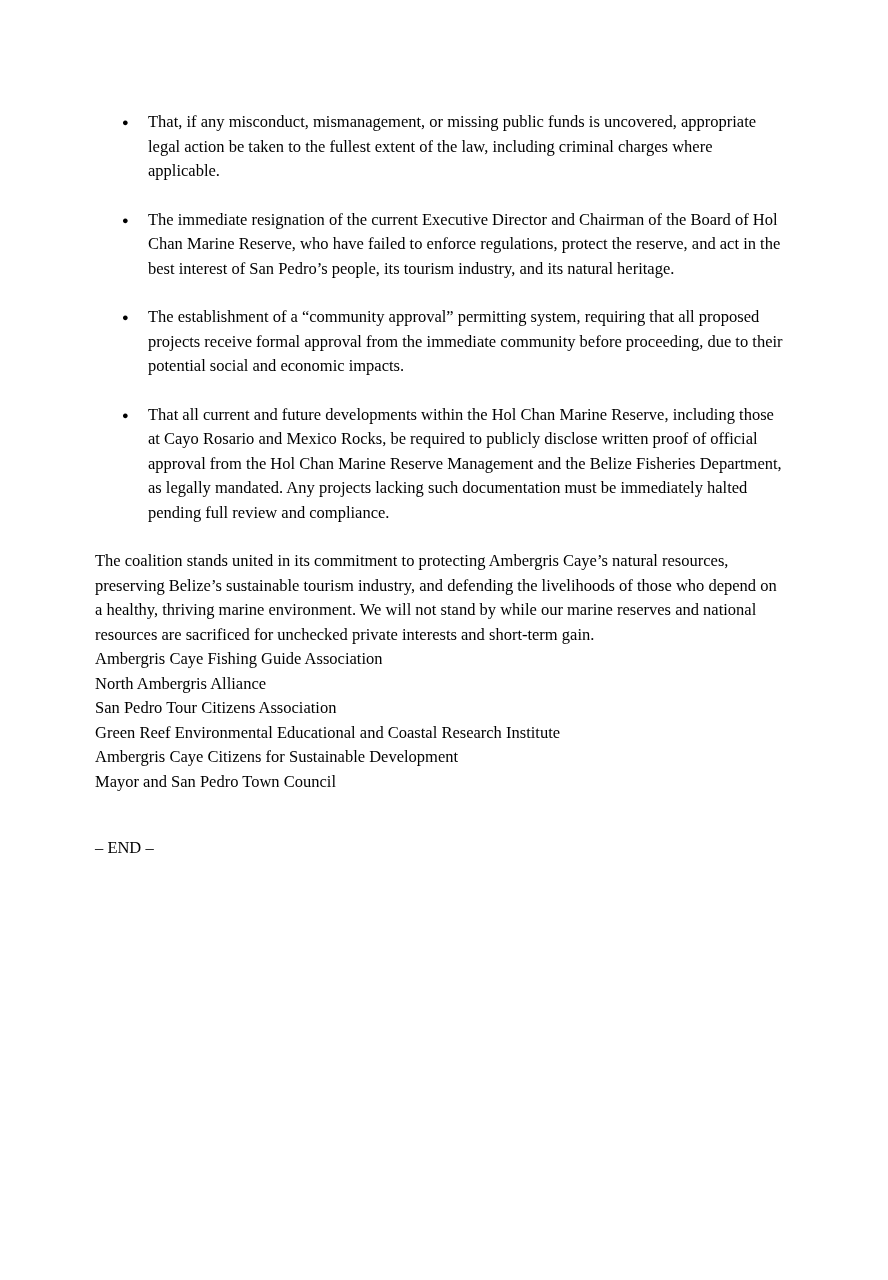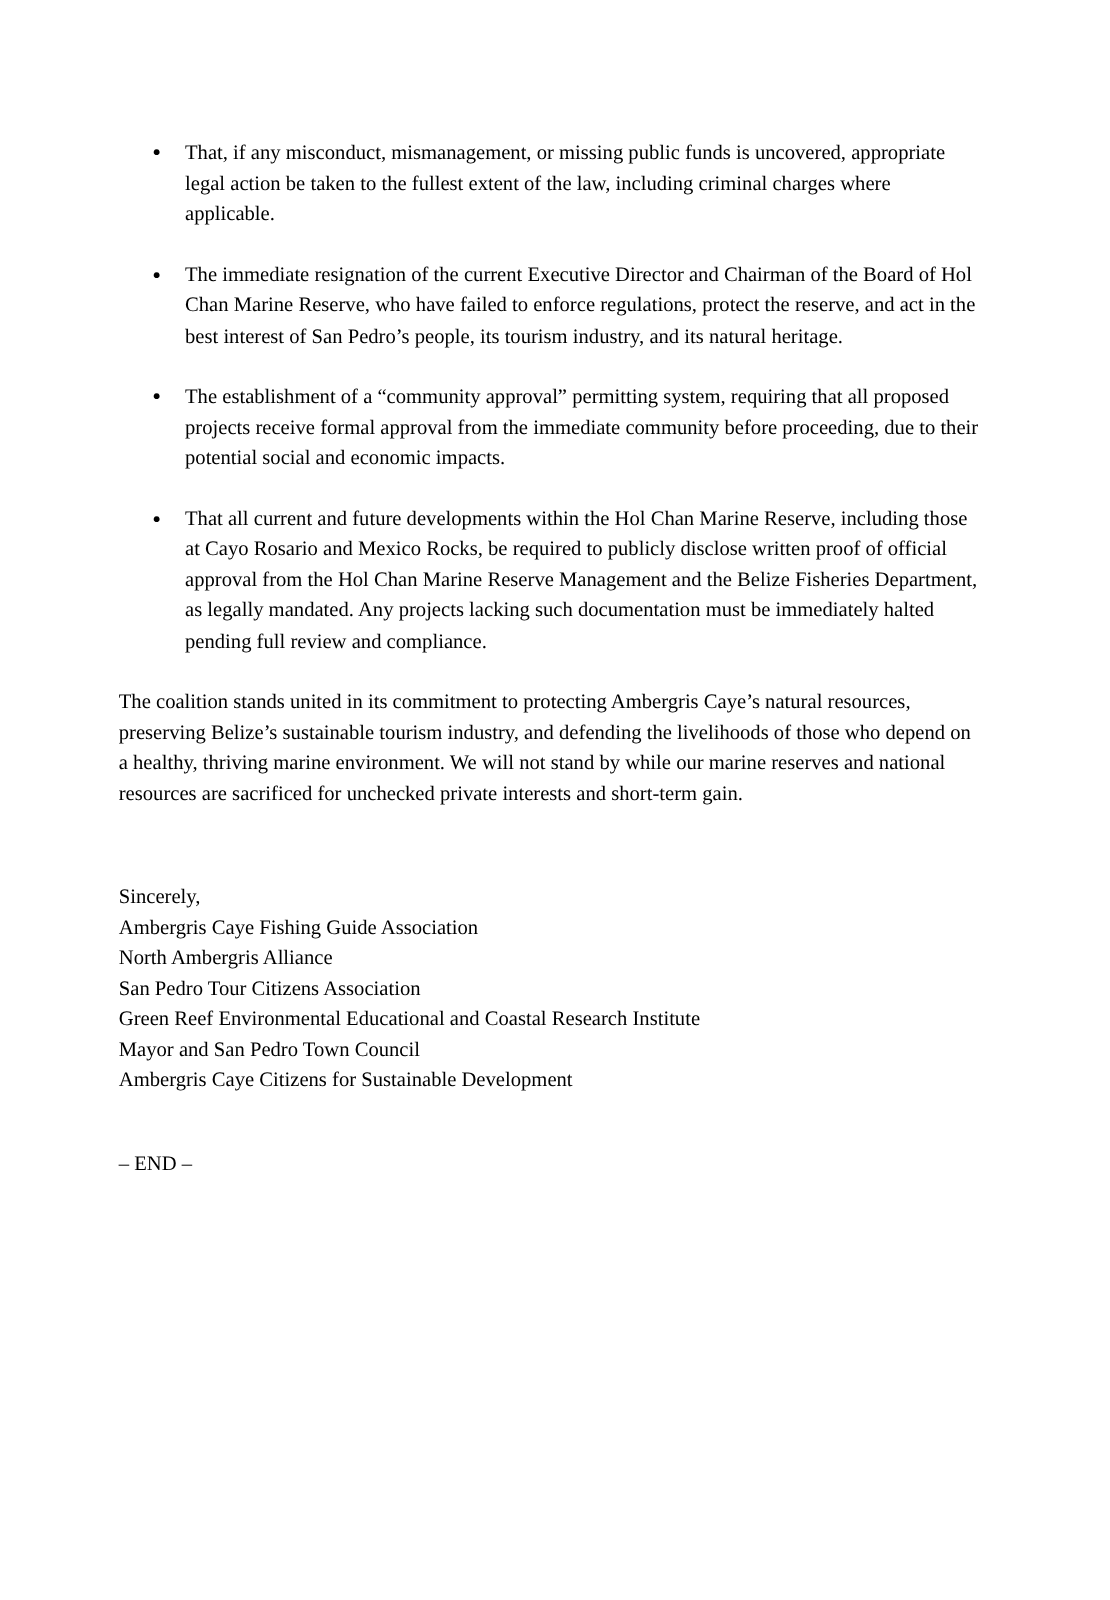--- a/index.html
+++ b/index.html
@@ -94,29 +94,28 @@
         <span class="bullet-text">The establishment of a “community approval” permitting system, requiring that all proposed projects receive formal approval from the immediate community before proceeding, due to their potential social and economic impacts.</span>
       </li>
       <li>
         <span class="bullet-marker">●</span>
         <span class="bullet-text">That all current and future developments within the Hol Chan Marine Reserve, including those at Cayo Rosario and Mexico Rocks, be required to publicly disclose written proof of official approval from the Hol Chan Marine Reserve Management and the Belize Fisheries Department, as legally mandated. Any projects lacking such documentation must be immediately halted pending full review and compliance.</span>
       </li>
     </ul>
 
     <p class="body-paragraph closing-paragraph">The coalition stands united in its commitment to protecting Ambergris Caye’s natural resources, preserving Belize’s sustainable tourism industry, and defending the livelihoods of those who depend on a healthy, thriving marine environment. We will not stand by while our marine reserves and national resources are sacrificed for unchecked private interests and short-term gain.</p>
 
-    <p class="body-paragraph signoff">Sincerely,</p>
 
     <div class="signatory-list">
       <div class="signatory">Ambergris Caye Fishing Guide Association</div>
       <div class="signatory">North Ambergris Alliance</div>
       <div class="signatory">San Pedro Tour Citizens Association</div>
       <div class="signatory">Green Reef Environmental Educational and Coastal Research Institute</div>
+      <div class="signatory">Ambergris Caye Citizens for Sustainable Development</div>
       <div class="signatory">Mayor and San Pedro Town Council</div>
-      <div class="signatory">Ambergris Caye Citizens for Sustainable Development</div>
     </div>
 
     <p class="end-marker">– END –</p>
 
   </div>
 
   <div class="page-footer">2 of 2</div>
 </div>
 
 </body></html>

